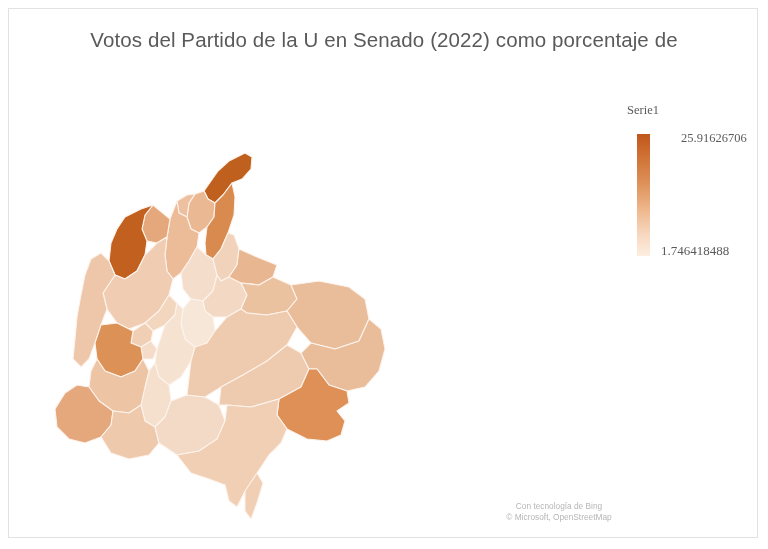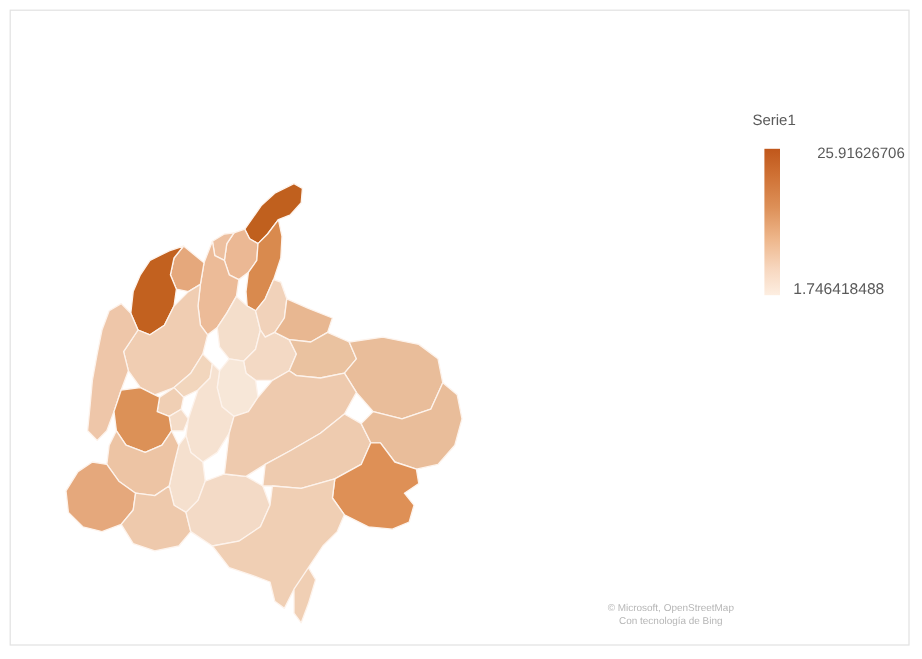--- a/index.html
+++ b/index.html
@@ -33,23 +33,24 @@
     font-size: 20.5px;
     line-height: 30px;
     letter-spacing: 0.1px;
   }
   #chart-title .line { display: block; white-space: nowrap; }
 
   
   #legend {
     position: absolute;
     left: 612px;
-    top: 84px;
+    top: 94px;
     width: 140px;
     height: 172px;
+    font-family: Liberation Serif, serif;
   }
   #legend-title {
     position: absolute;
     left: 6px;
     top: 0px;
     font-size: 12.5px;
     color: #5a5a5a;
     white-space: nowrap;
   }
   #legend-gradient {
@@ -106,20 +107,21 @@
     line-height: 11px;
   }
   #attribution span { display: block; white-space: nowrap; }
 </style>
 </head>
 <body>
 
 <div id="chart-frame">
 
   <div id="chart-title">
+    <span class="line">Votos del Partido de la U en Senado (2022) como porcentaje de</span>
   </div>
 
   <div id="map-area">
     <svg id="map-svg" width="580" height="440" viewBox="0 0 580 440">
 
       <path fill="#c0601e" d="M200 62 L216 54 L223 58 L222 70 L213 80 L203 84 L194 96 L186 104
            L179 100 L175 92 L182 82 L189 72 Z"></path>
 
       <path fill="#ebb894" d="M175 92 L179 100 L186 104 L185 118 L178 128 L170 134 L162 130
            L158 118 L160 104 L166 95 Z"></path>
@@ -213,17 +215,17 @@
   </div>
 
   <div id="legend">
     <div id="legend-title">Serie1</div>
     <div id="legend-gradient"></div>
     <div id="legend-max">25.91626706</div>
     <div id="legend-min">1.746418488</div>
   </div>
 
   <div id="attribution">
+    <span>Con tecnología de Bing</span>
     <span>© Microsoft, OpenStreetMap</span>
-    <span>Con tecnología de Bing</span>
   </div>
 
 </div>
 
 </body></html>

